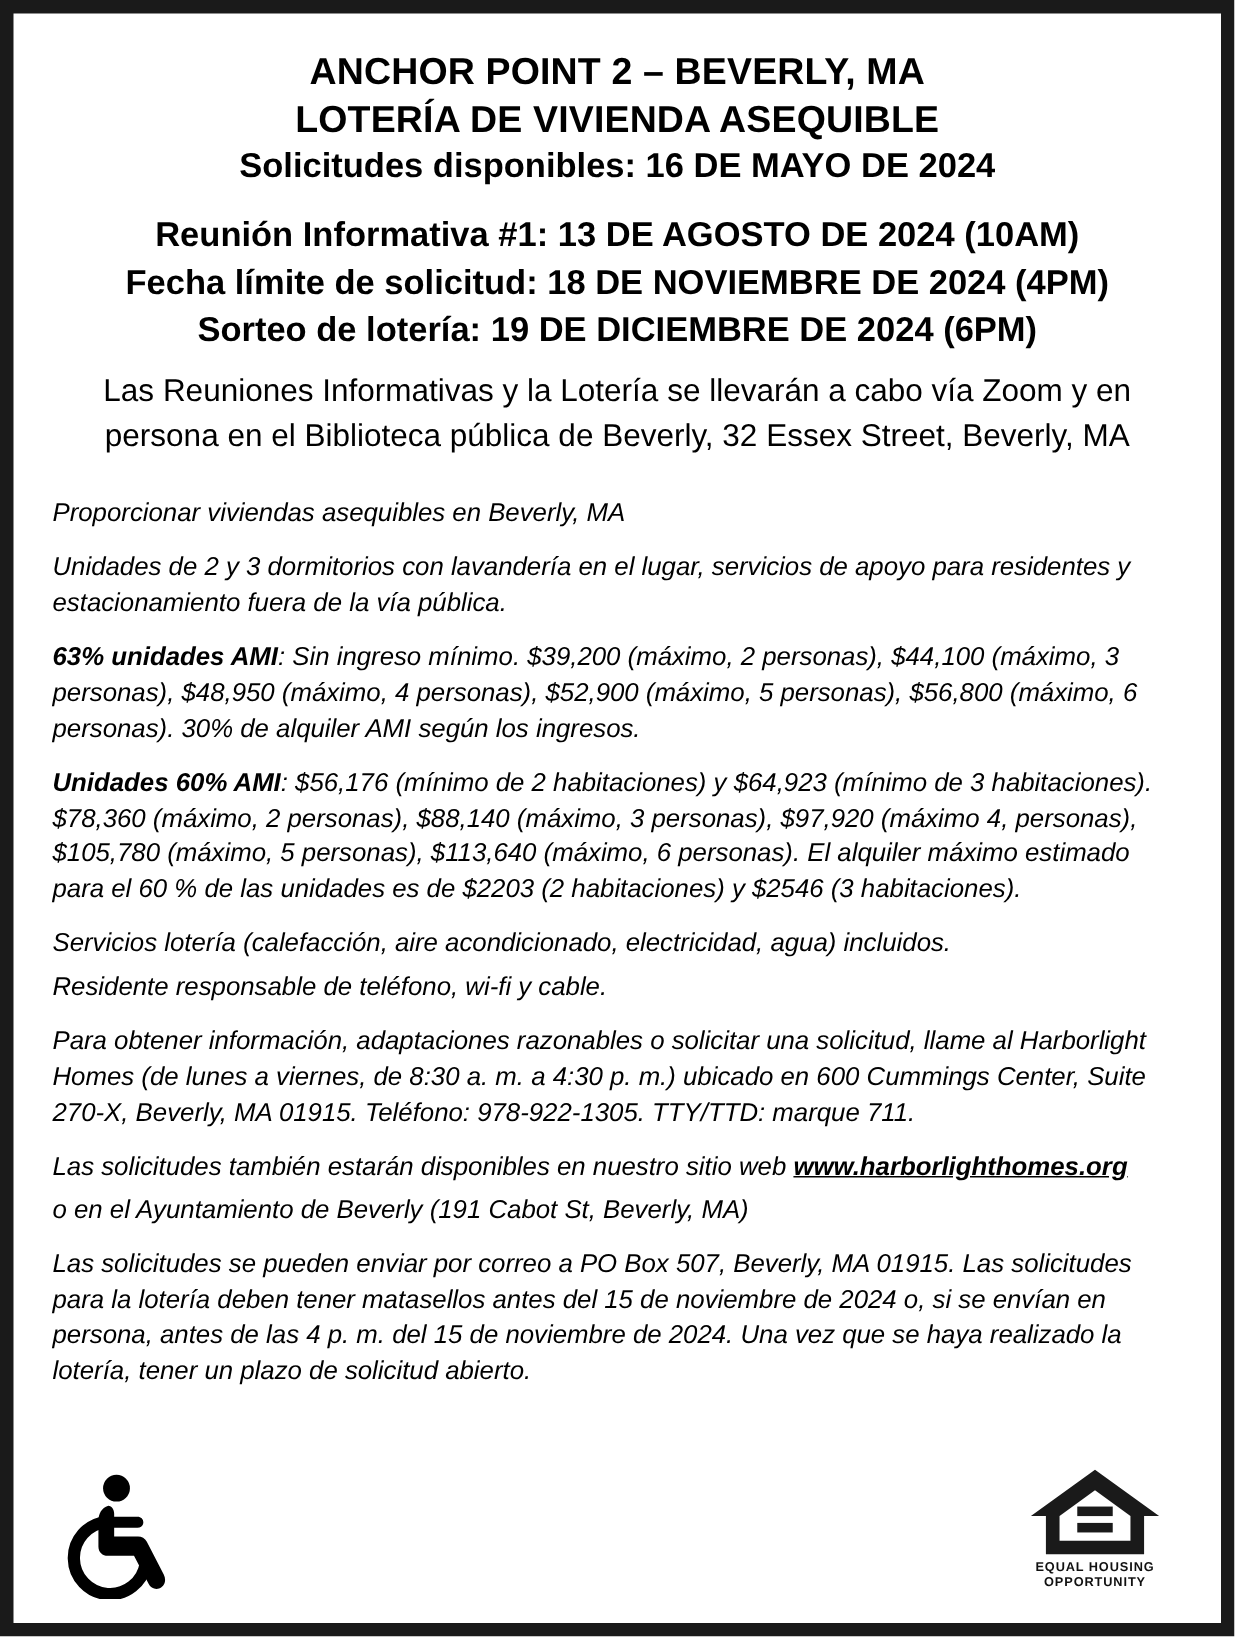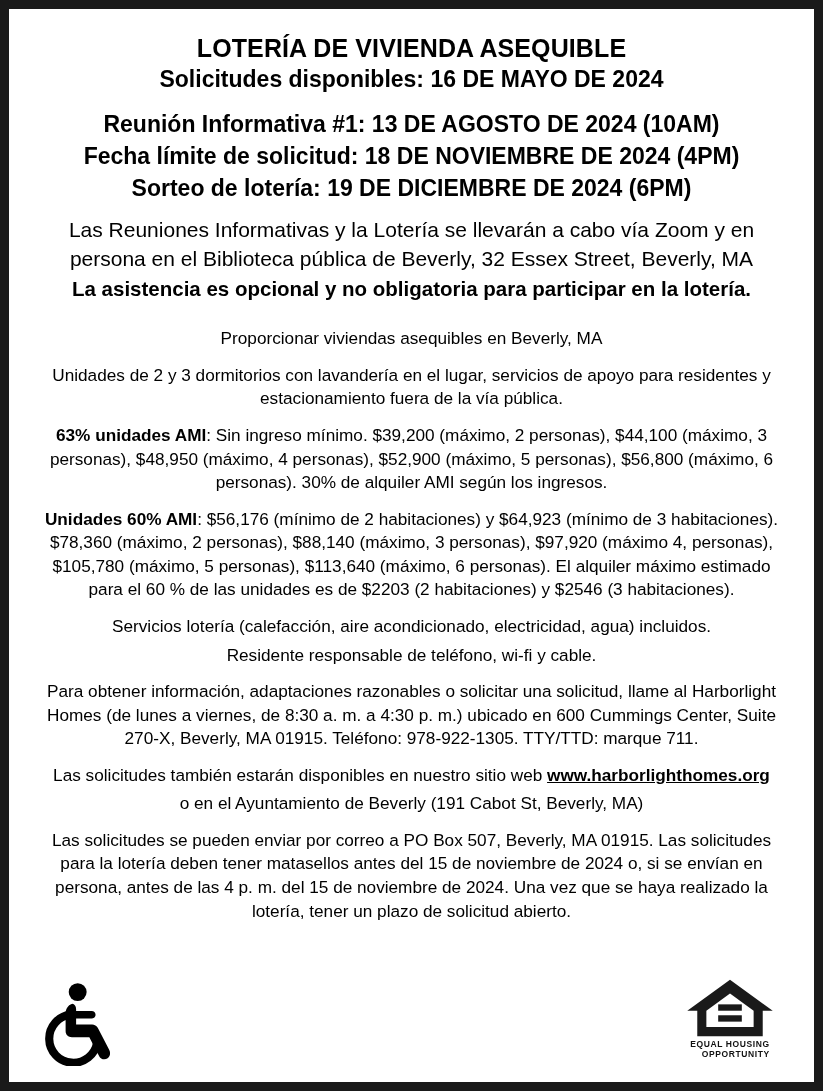--- a/index.html
+++ b/index.html
@@ -67,22 +67,23 @@
     font-weight: normal;
     line-height: 1.42;
   }
   .venue-line.strong {
     font-weight: bold;
     font-size: 20.5px;
   }
 
   
   .body-block {
-    text-align: center;
+    text-align: left;
     margin-top: 24px;
+    font-style: italic;
   }
   .para {
     font-size: 17.2px;
     font-weight: normal;
     line-height: 1.37;
     margin: 0 0 13px 0;
     padding: 0 4px;
   }
   .para.tight {
     margin-bottom: 5px;
@@ -116,50 +117,50 @@
     height: 82px;
     display: flex;
     flex-direction: column;
     align-items: center;
   }
   .eho svg {
     display: block;
   }
   .eho-caption {
     margin-top: 2px;
-    text-align: right;
+    text-align: center;
     font-family: "Liberation Sans", sans-serif;
     font-size: 8.5px;
     font-weight: bold;
     line-height: 1.12;
     letter-spacing: 0.6px;
     color: #111;
   }
 </style>
 </head>
 <body>
 
 <div class="flyer">
   <div class="sheet">
 
     <div class="title-block">
+      <div class="title-line">ANCHOR POINT 2 – BEVERLY, MA</div>
       <div class="title-line">LOTERÍA DE VIVIENDA ASEQUIBLE</div>
       <div class="subtitle-line">Solicitudes disponibles: 16 DE MAYO DE 2024</div>
     </div>
 
     <div class="dates-block">
       <div class="date-line">Reunión Informativa #1: 13 DE AGOSTO DE 2024 (10AM)</div>
       <div class="date-line">Fecha límite de solicitud: 18 DE NOVIEMBRE DE 2024 (4PM)</div>
       <div class="date-line">Sorteo de lotería: 19 DE DICIEMBRE DE 2024 (6PM)</div>
     </div>
 
     <div class="venue-block">
       <div class="venue-line">Las Reuniones Informativas y la Lotería se llevarán a cabo vía Zoom y en</div>
       <div class="venue-line">persona en el Biblioteca pública de Beverly, 32 Essex Street, Beverly, MA</div>
-      <div class="venue-line strong">La asistencia es opcional y no obligatoria para participar en la lotería.</div>
     </div>
 
     <div class="body-block">
 
       <p class="para">Proporcionar viviendas asequibles en Beverly, MA</p>
 
       <p class="para">Unidades de 2 y 3 dormitorios con lavandería en el lugar, servicios de apoyo para residentes y estacionamiento fuera de la vía pública.</p>
 
 
       <p class="para"><b>63% unidades AMI</b><span>: Sin ingreso mínimo. $39,200 (máximo, 2 personas), $44,100 (máximo, 3 personas), $48,950 (máximo, 4 personas), $52,900 (máximo, 5 personas), $56,800 (máximo, 6 personas).  30% de alquiler AMI según los ingresos.</span></p>

